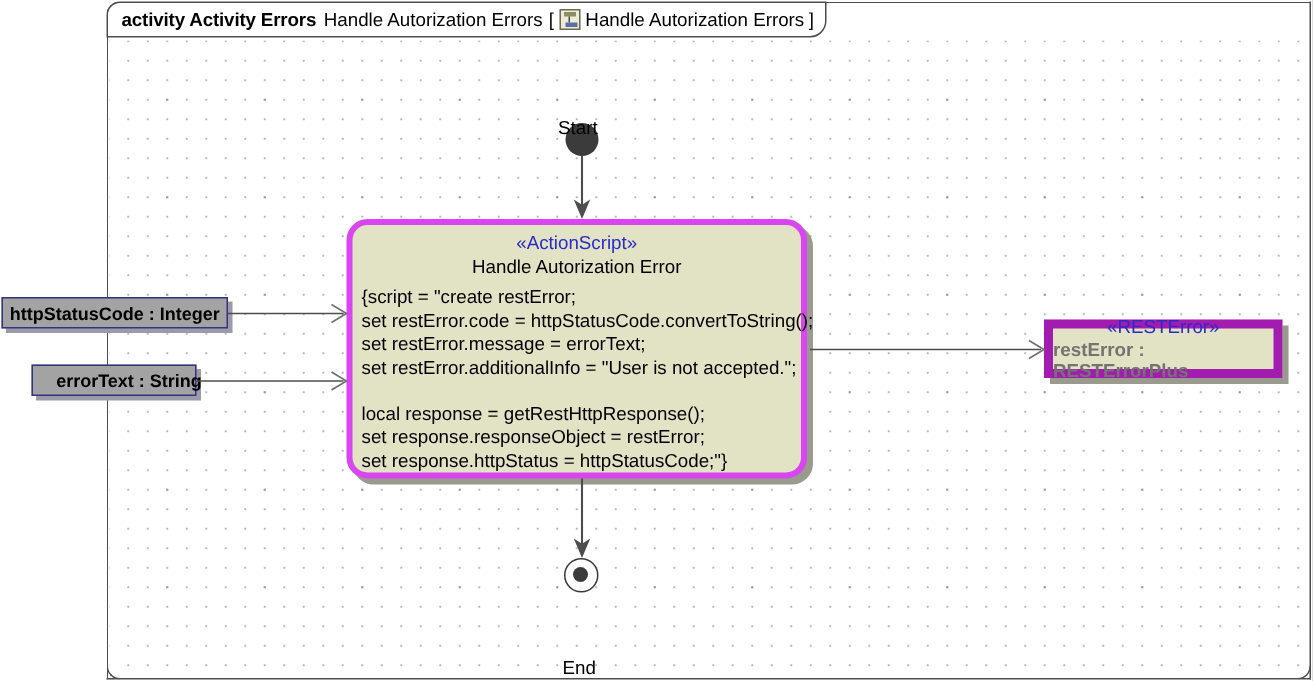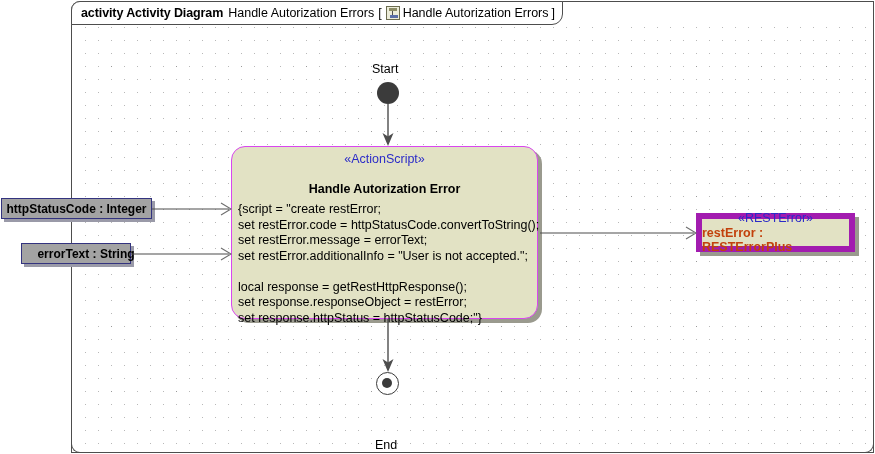--- a/index.html
+++ b/index.html
@@ -168,37 +168,37 @@
     border-radius: 14px;
     z-index: 2;
   }
   .action {
     position: absolute;
     left: 231px;
     top: 146px;
     width: 307px;
     height: 173px;
     background: #e2e2c4;
-    border: 1px solid #d946ef;
+    border: 4px solid #d946ef;
     border-radius: 14px;
     box-sizing: border-box;
     z-index: 3;
   }
   .action-stereotype {
     text-align: center;
     color: #2b2bc8;
     font-size: 12.5px;
     margin-top: 5px;
   }
   .action-title {
     text-align: center;
-    font-weight: bold;
+    font-weight: normal;
     font-size: 12.5px;
     color: #000000;
-    margin-top: 16px;
+    margin-top: 2px;
   }
   .action-script {
     margin-top: 6px;
     padding-left: 6px;
     font-size: 12.5px;
     color: #000000;
     line-height: 15.5px;
     white-space: pre;
   }
 
@@ -252,21 +252,21 @@
     align-items: center;
     justify-content: center;
   }
   .objnode-stereotype {
     color: #2b2bc8;
     font-size: 12.5px;
   }
   .objnode-name {
     font-weight: bold;
     font-size: 12.5px;
-    color: #c2410c;
+    color: #737373;
     margin-top: 1px;
   }
 
   
   .start-node {
     position: absolute;
     left: 377px;
     top: 82px;
     width: 22px;
     height: 22px;
@@ -295,21 +295,21 @@
     background: #3b3b3b;
     border-radius: 50%;
   }
   .node-label {
     position: absolute;
     font-size: 12.5px;
     color: #000000;
     z-index: 5;
     white-space: nowrap;
   }
-  #label-start { left: 372px; top: 62px; }
+  #label-start { left: 372px; top: 78px; }
   #label-end   { left: 375px; top: 399px; margin-top: 39px; }
 
   
   .edges {
     position: absolute;
     left: 0; top: 0;
     width: 875px; height: 454px;
     z-index: 5;
     pointer-events: none;
   }
@@ -323,21 +323,21 @@
     <div class="grid-cross"></div>
   </div>
 
   <div class="frame"></div>
   <div class="frame-inner-right"></div>
   <div class="frame-inner-bottom"></div>
   <div class="frame-corner-bl"></div>
   <div class="frame-corner-br"></div>
 
   <div class="title-tab">
-    <span class="title-kw">activity Activity Diagram</span>
+    <span class="title-kw">activity Activity Errors</span>
     <span class="title-name">Handle Autorization Errors</span>
     <span class="title-bracket-open">[</span>
     <span class="tab-icon">
       <span class="bar-top"></span>
       <span class="bar-stem"></span>
       <span class="bar-bot"></span>
     </span>
     <span>Handle Autorization Errors</span>
     <span class="title-bracket-close">]</span>
   </div>

